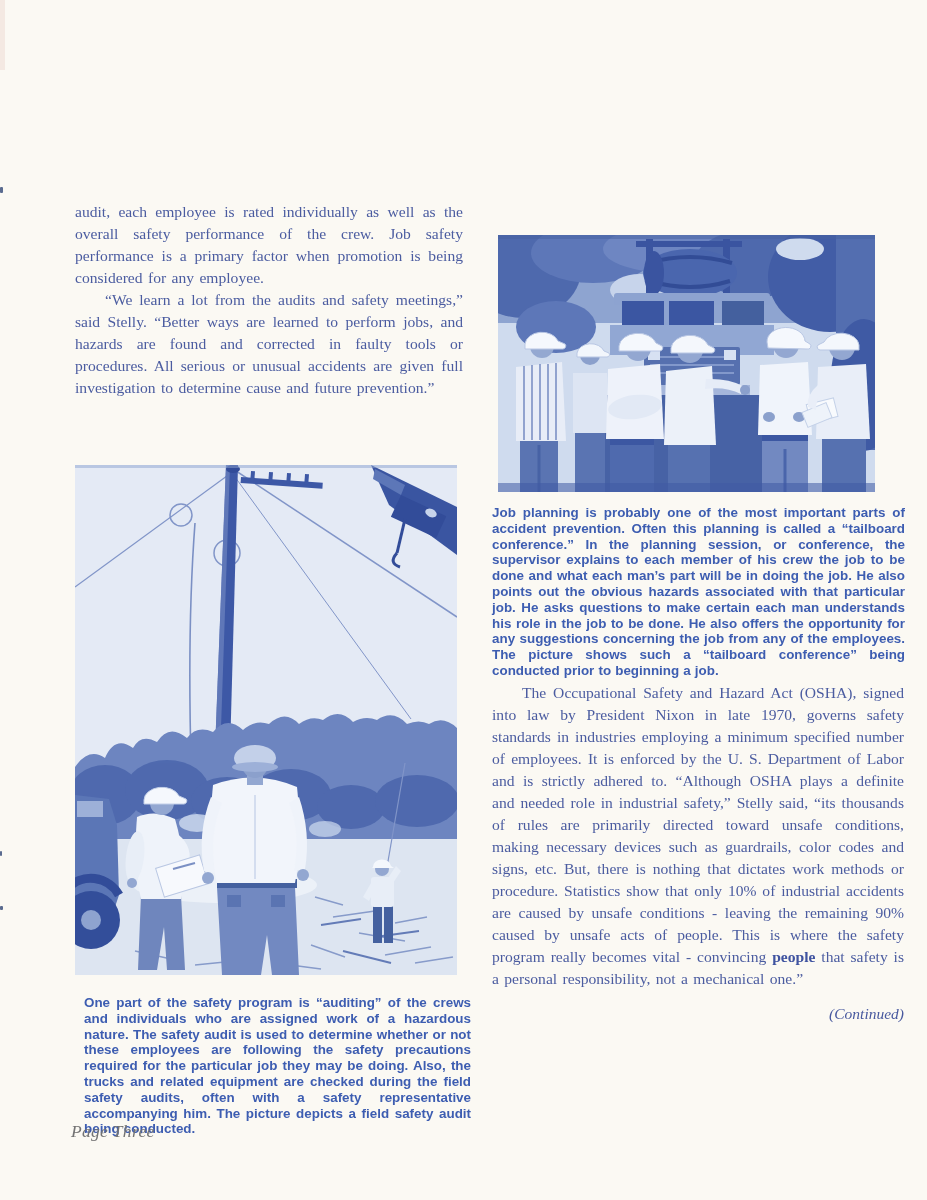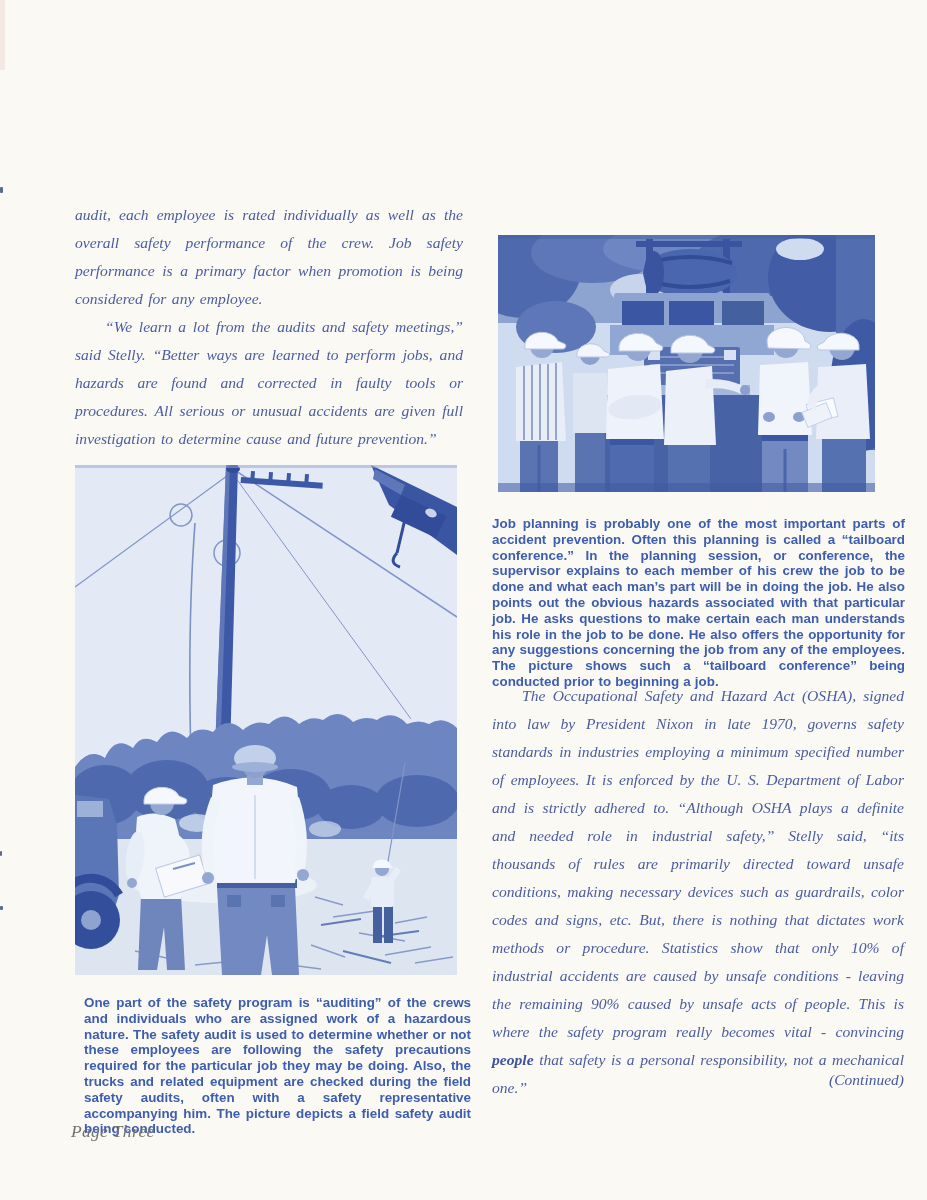--- a/index.html
+++ b/index.html
@@ -8,39 +8,39 @@
     background:#fbf9f3;overflow:hidden;
     font-family:"Liberation Serif", serif;
   }
   
   .edge-tint{position:absolute;left:0;top:0;width:5px;height:70px;background:#f4e9e2;}
   .speck{position:absolute;background:#5a6b8f;border-radius:1px;}
 
   .col-left{position:absolute;left:75px;top:201px;width:388px;}
   .col-right-body{position:absolute;left:492px;top:682px;width:412px;}
   p.body{
-    margin:0;color:#4b5ca0;font-size:15.6px;line-height:28px;
-    text-align:justify;word-spacing:1.5px;font-style:italic;
+    margin:0;color:#4b5ca0;font-size:15.6px;line-height:22px;
+    text-align:justify;word-spacing:1.5px;
   }
   p.body.indent{text-indent:30px;}
   p.body strong{font-weight:bold;color:#3f53a0;}
 
   .photo{position:absolute;display:block;}
   .photo svg{display:block;}
 
   .caption{
     position:absolute;color:#3d5db1;
     font-family:"Liberation Sans", sans-serif;font-weight:bold;
     font-size:13.4px;line-height:15.8px;text-align:justify;word-spacing:0.4px;
   }
-  .caption-right{left:492px;top:516px;width:413px;}
+  .caption-right{left:492px;top:505px;width:413px;}
   .caption-bottomleft{left:84px;top:995px;width:387px;}
 
   .continued{
-    position:absolute;left:492px;top:1071px;width:412px;text-align:right;
+    position:absolute;left:492px;top:1005px;width:412px;text-align:right;
     color:#47589e;font-style:italic;font-size:15.5px;
     font-family:"Liberation Serif", serif;
   }
   .page-number{
     position:absolute;left:71px;top:1121px;
     color:#737373;font-style:italic;font-size:17.5px;letter-spacing:0.3px;
     font-family:"Liberation Serif", serif;
   }
 </style>
 </head>

